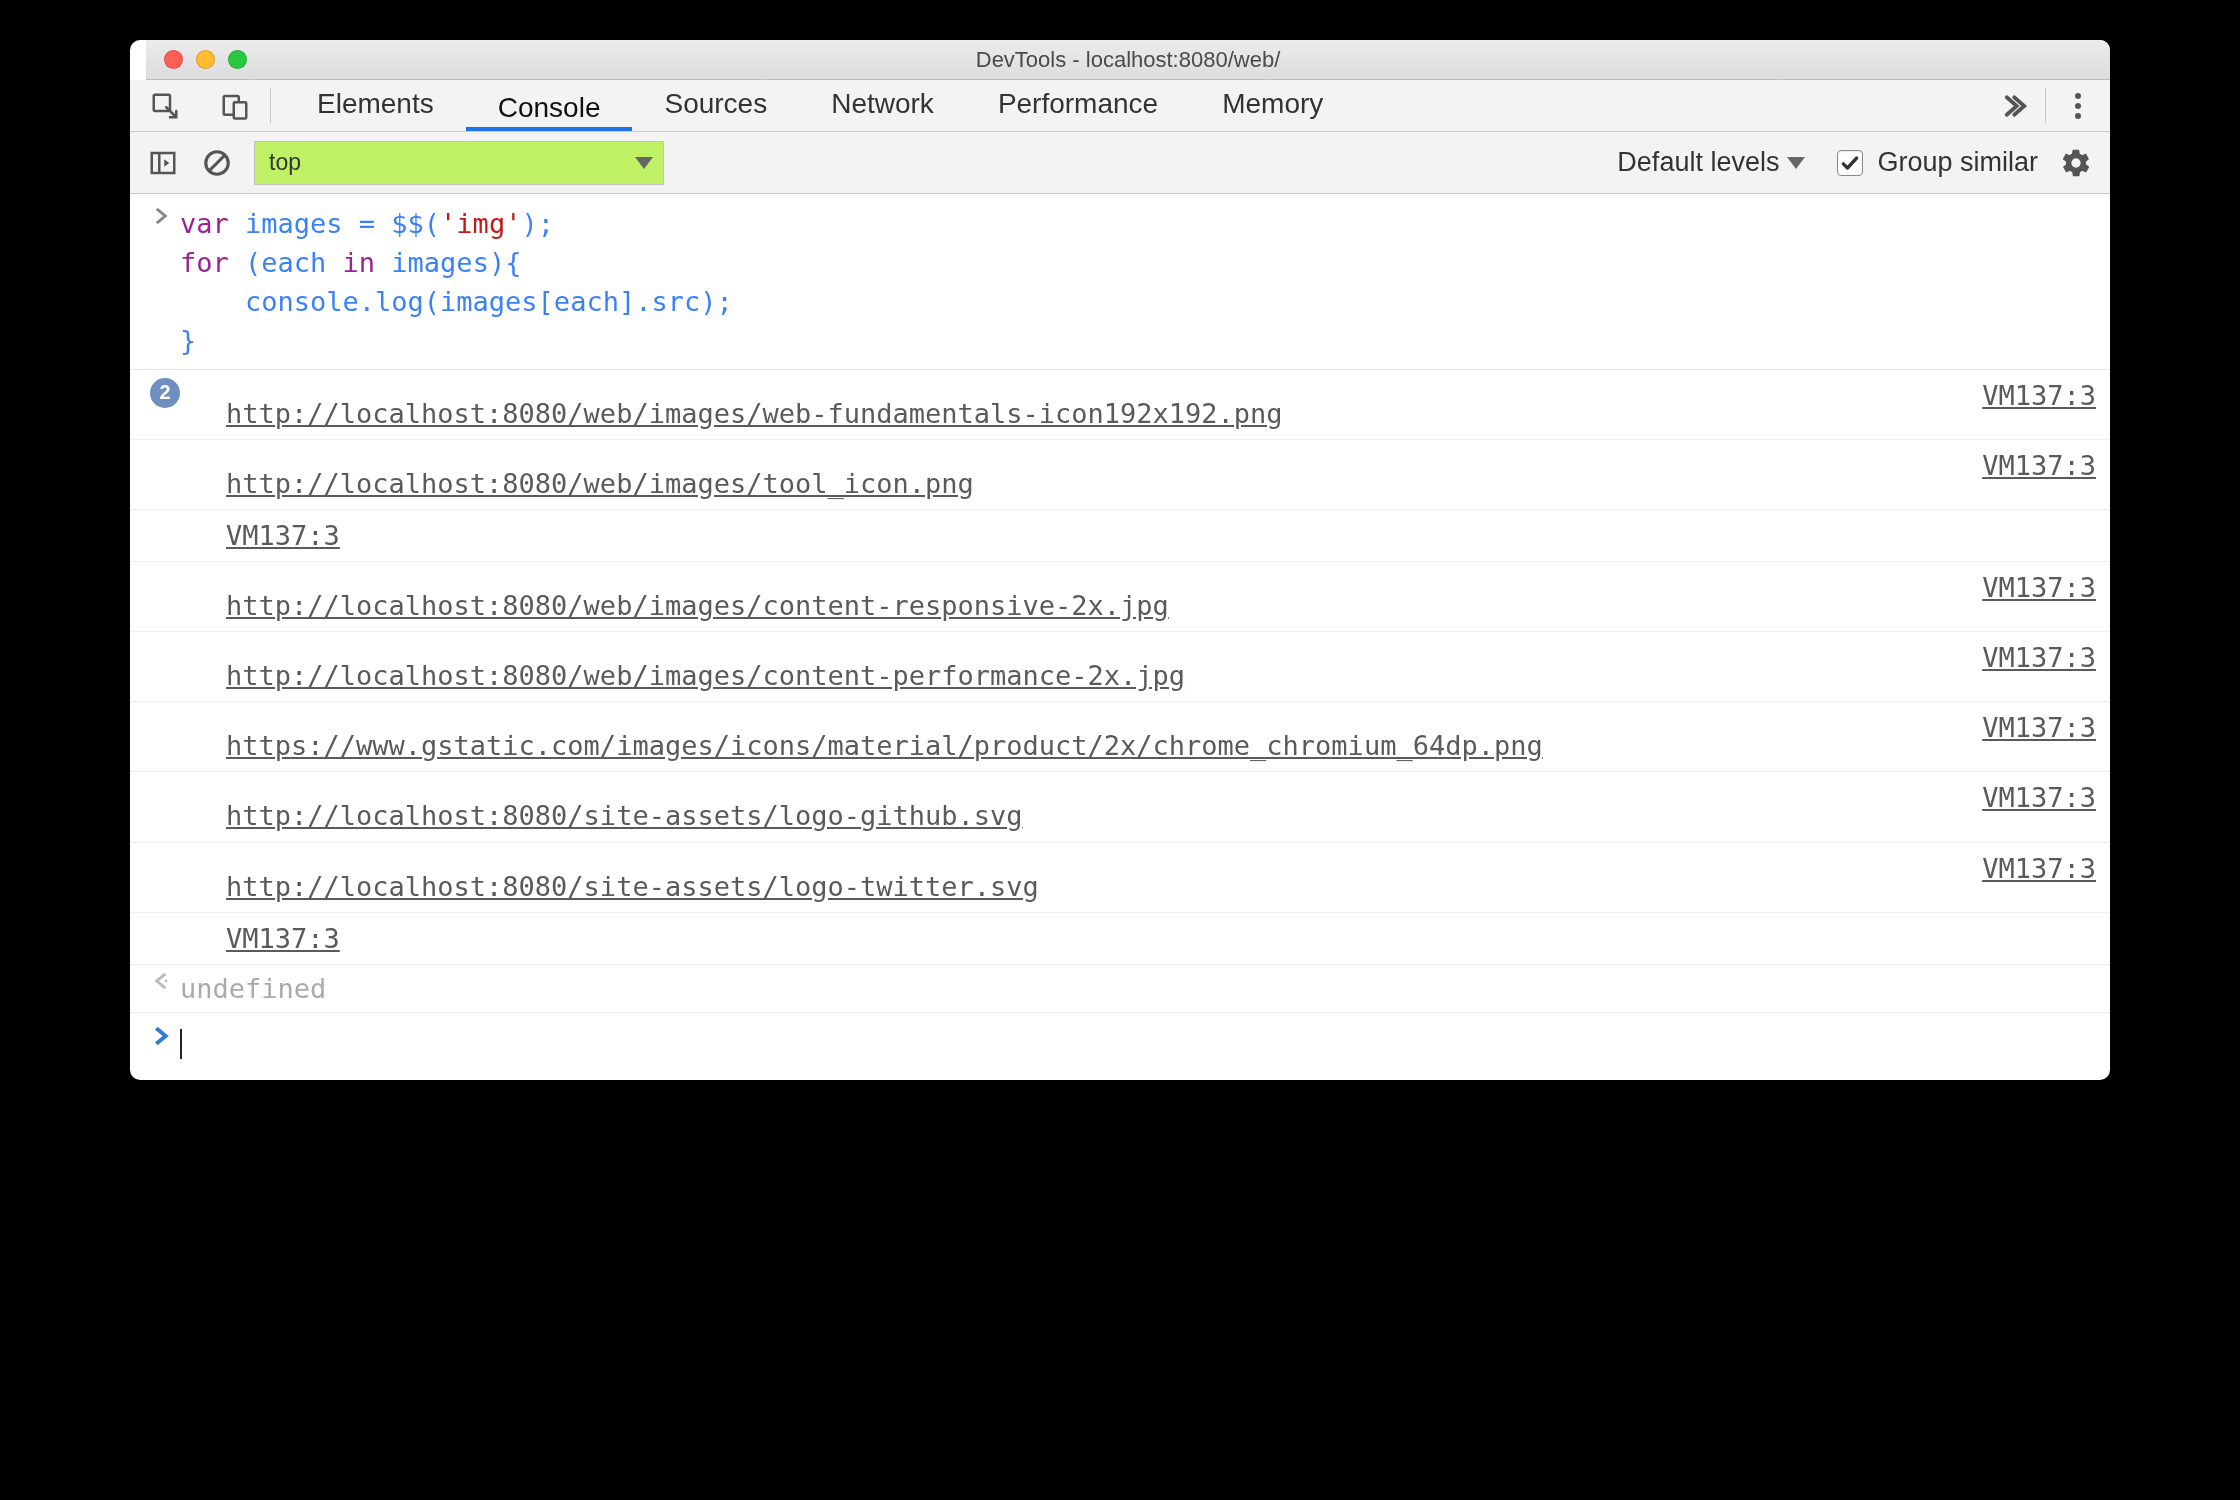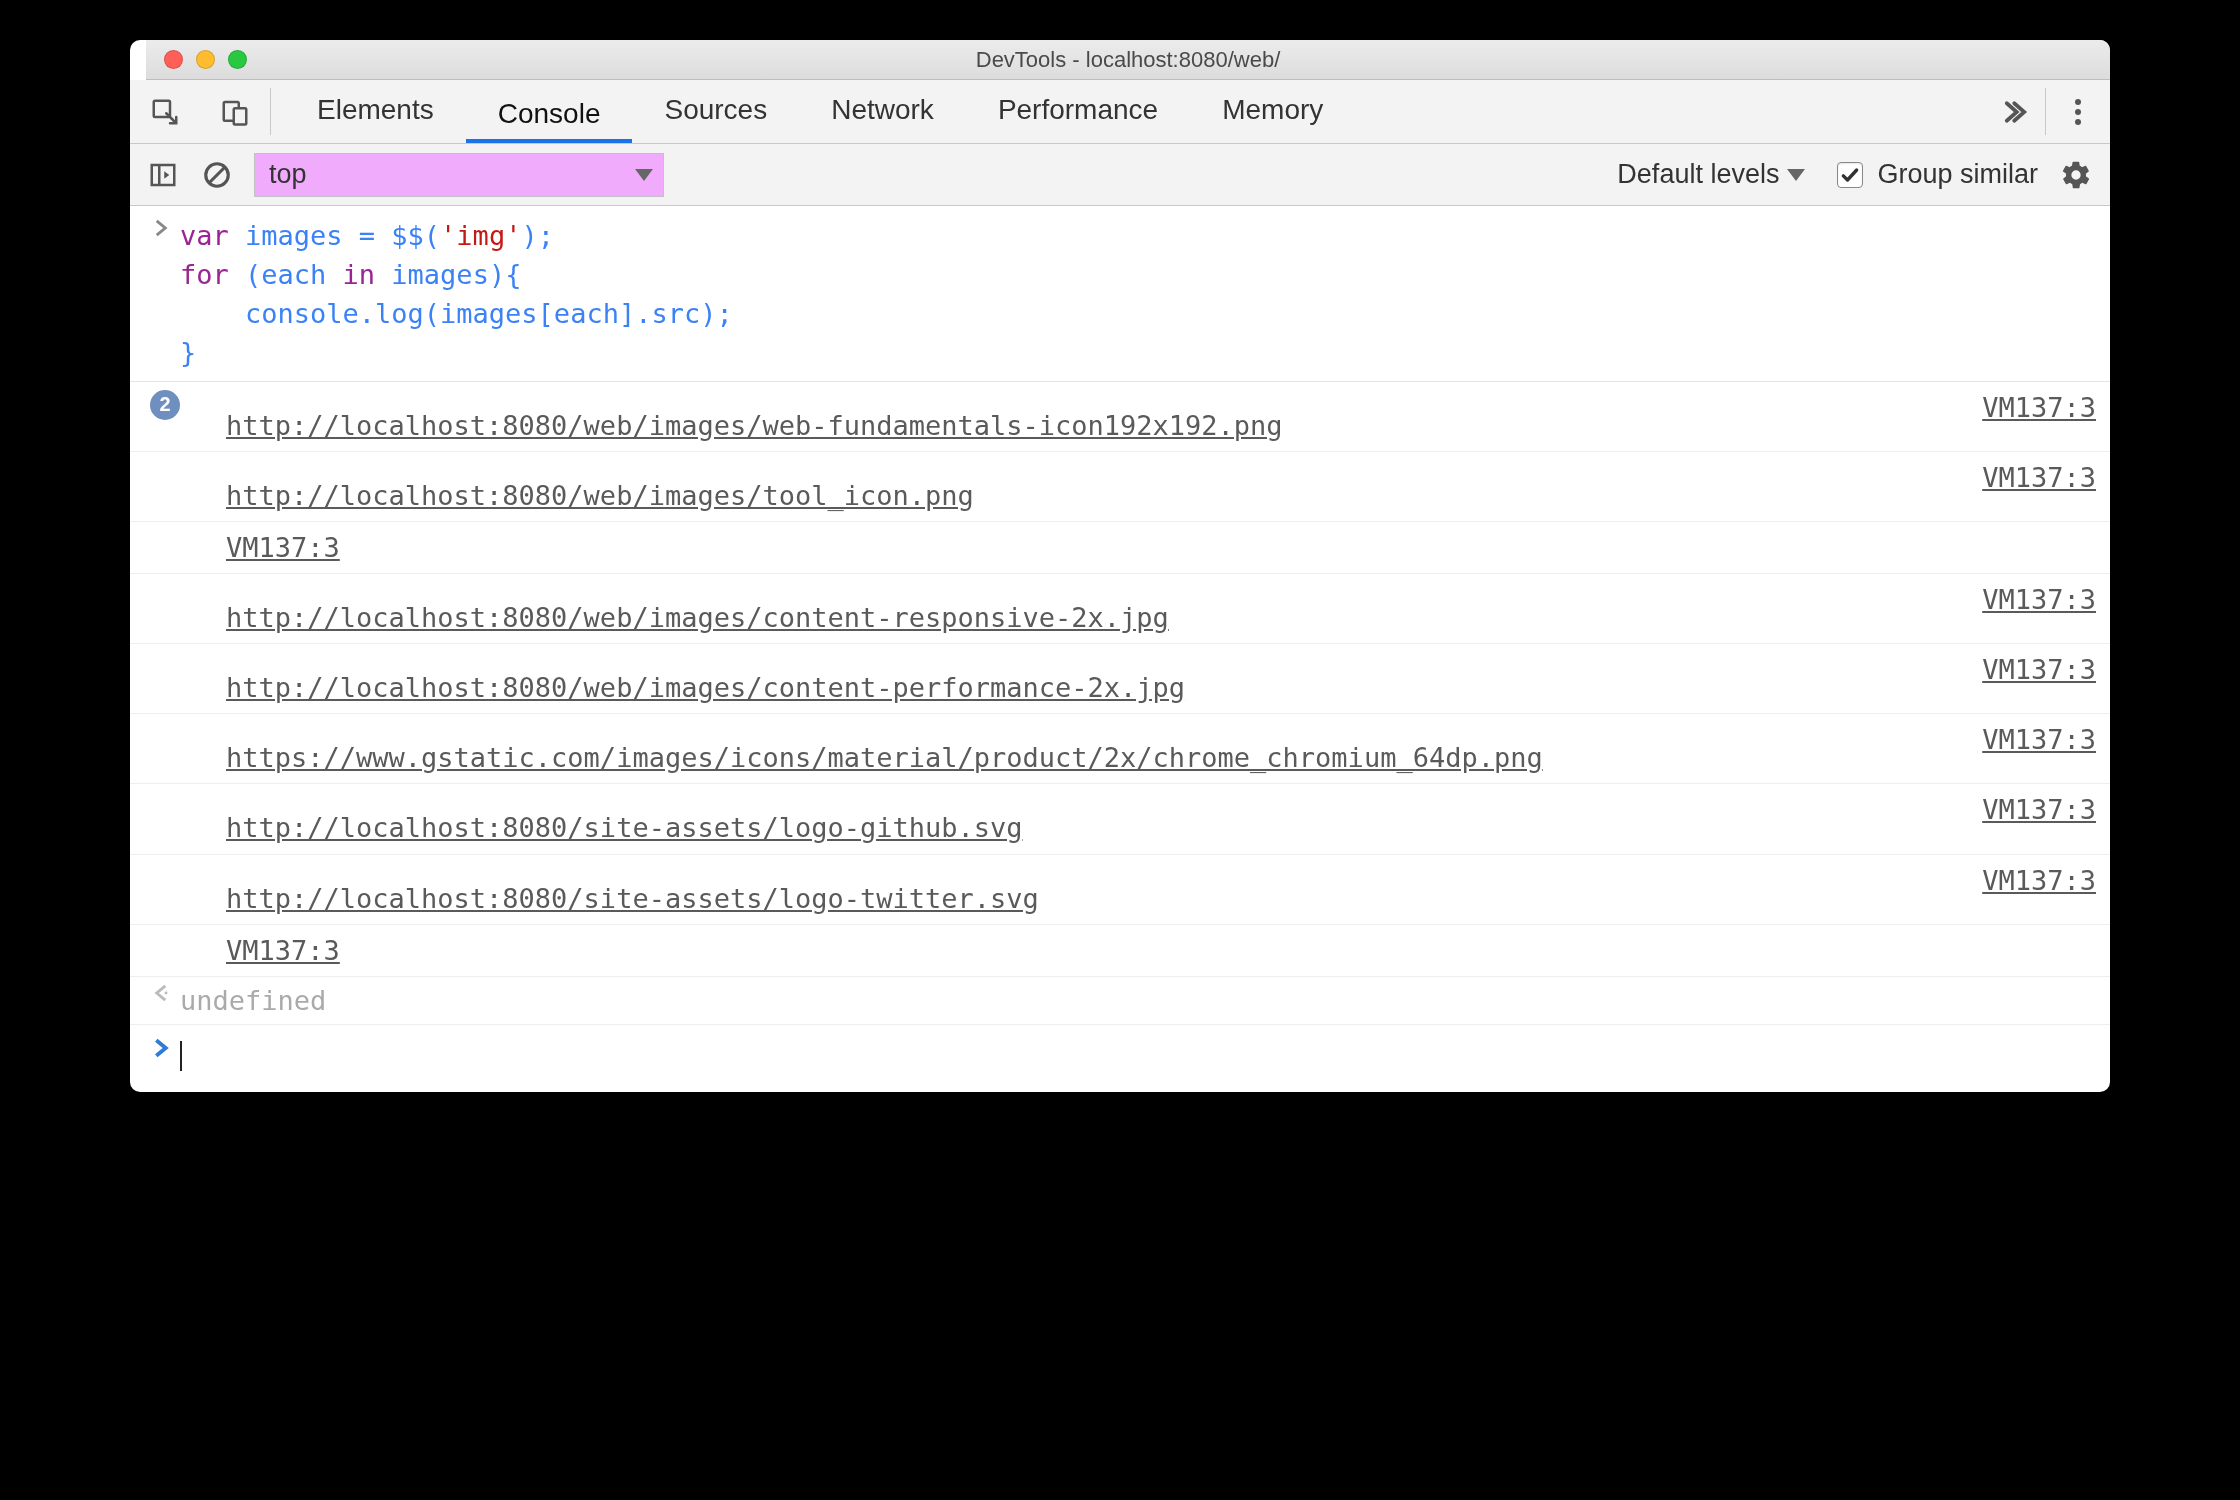--- a/index.html
+++ b/index.html
@@ -44,21 +44,21 @@
   .titlebar .title {
     position: absolute;
     left: 0; right: 0;
     text-align: center;
     font-size: 22px;
     color: #4a4a4a;
     pointer-events: none;
   }
 
   .tabbar {
-    height: 64px;
+    height: 52px;
     background: #f3f3f3;
     border-bottom: 1px solid #c9c9c9;
     display: flex;
     align-items: stretch;
   }
   .tabbar .icon-slot {
     width: 70px;
     display: flex;
     align-items: center;
     justify-content: center;
@@ -113,23 +113,23 @@
     display: flex; align-items: center; justify-content: center;
     color: #555;
   }
   .context-select {
     display: flex;
     align-items: center;
     justify-content: space-between;
     width: 410px;
     height: 44px;
     border: 1px solid #c2c2c2;
-    background: #f0abfc;
+    background: #bef264;
     padding: 0 10px 0 14px;
-    font-size: 27px;
+    font-size: 23px;
     color: #333;
     margin-left: 6px;
   }
   .filter-input {
     width: 370px;
     height: 44px;
     border: 1px solid #c2c2c2;
     background: #fff;
     padding: 0 14px;
     font-size: 27px;

